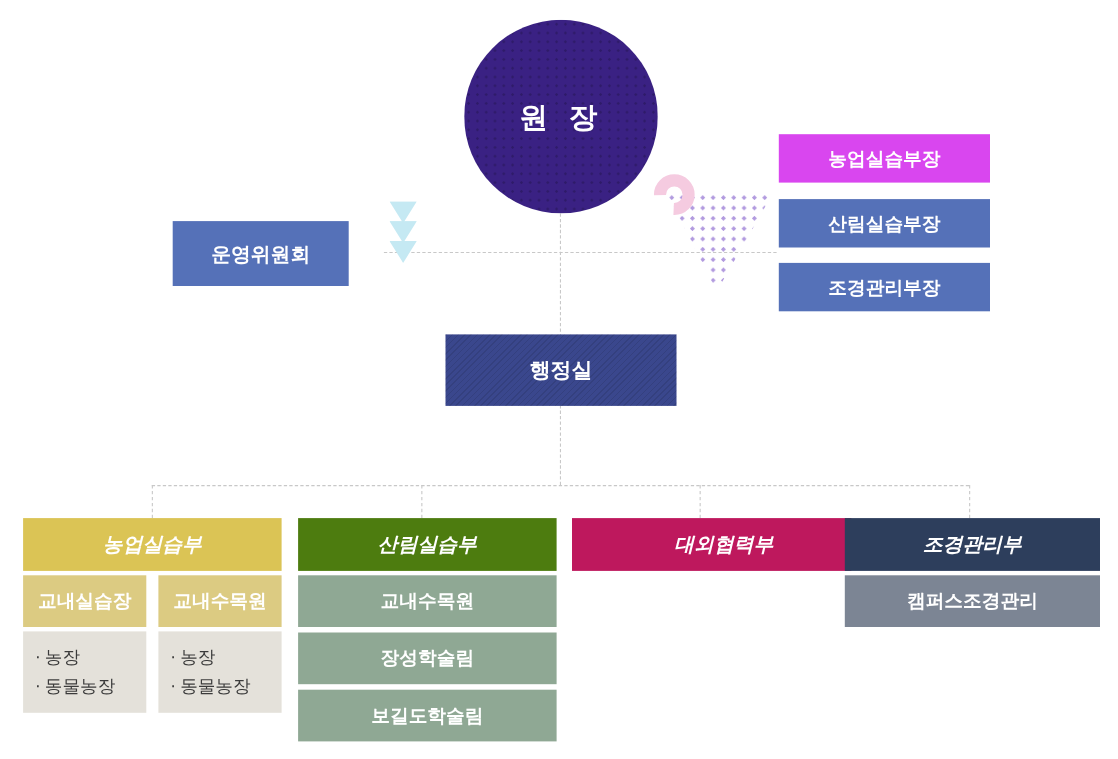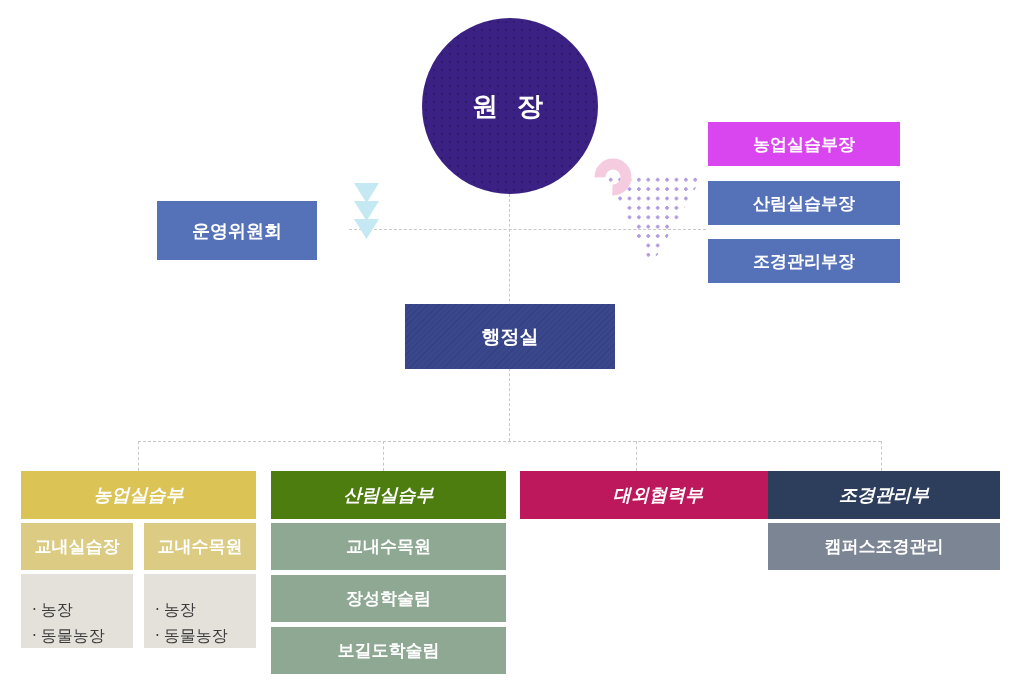--- a/index.html
+++ b/index.html
@@ -27,21 +27,21 @@
   .chief{left:708px;width:192px;height:44px;font-size:17px;}
   #admin{
     left:405px;top:304px;width:210px;height:65px;font-size:19px;
     background-image:repeating-linear-gradient(135deg,rgba(0,0,0,0.10) 0 1px,transparent 1px 4px);
   }
   
   .dept-header{position:absolute;top:471px;height:48px;font-size:18px;font-style:italic;}
   .dept-unit{position:absolute;height:47px;font-size:17px;}
   .items-box{
     position:absolute;top:574px;height:74px;box-sizing:border-box;
-    padding:23px 4px 0 11px;color:#3B3B3B;font-size:16px;line-height:26px;
+    padding:11px 4px 0 11px;color:#3B3B3B;font-size:16px;line-height:26px;
     display:block;text-align:left;font-weight:normal;
   }
   .item-row{white-space:nowrap;}
   .item-row .bullet{font-size:15px;margin-right:4px;}
   
   .cyan-tri{
     position:absolute;left:354px;width:25px;height:20px;background:#C5E9F3;
     clip-path:polygon(0 0,100% 0,50% 100%);
   }
   #dots-triangle{

